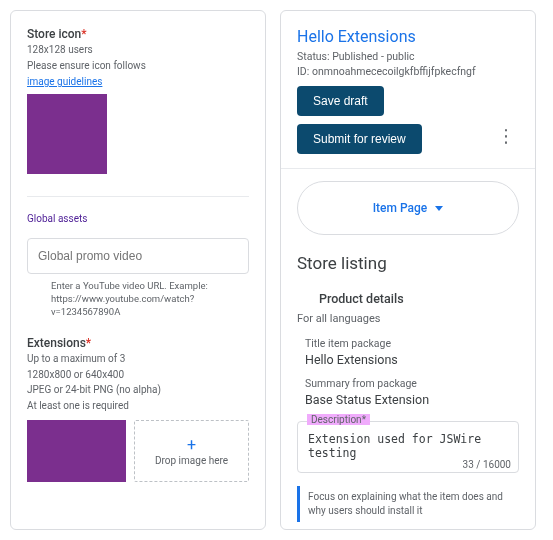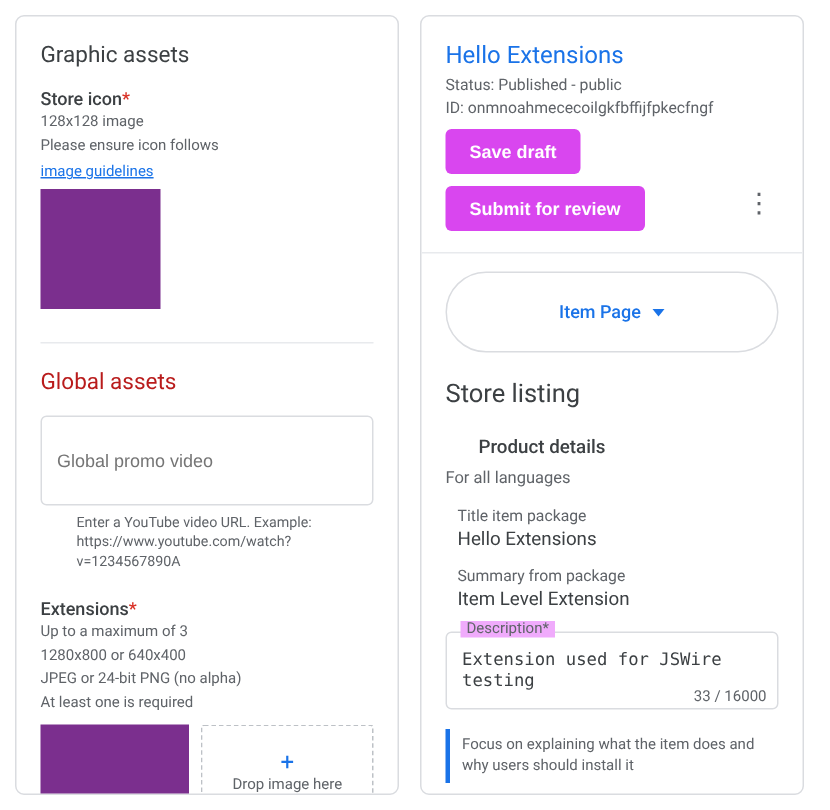--- a/index.html
+++ b/index.html
@@ -51,30 +51,30 @@
       height: 80px;
       background: #7b2f8e;
       margin-top: 6px;
     }
     hr.div {
       border: none;
       border-top: 1px solid #e8eaed;
       margin: 22px 0 16px;
     }
     .section-gray {
-      color: #b91c1c;
-      font-size: 15px;
+      color: #4c1d95;
+      font-size: 10px;
       margin-bottom: 14px;
       font-weight: 400;
     }
     .text-input {
       width: 100%;
       border: 1px solid #dadce0;
       border-radius: 4px;
-      padding: 22px 10px;
+      padding: 10px 10px;
       font-size: 12px;
       color: #404040;
       background: #fff;
     }
     .hint {
       font-size: 9.5px;
       color: #5f6368;
       line-height: 1.35;
       margin-top: 6px;
       margin-left: 24px;
@@ -122,27 +122,27 @@
       margin-bottom: 2px;
     }
     .btn-row {
       display: flex;
       align-items: center;
       gap: 8px;
       margin-top: 8px;
       flex-wrap: wrap;
     }
     .btn {
-      background: #d946ef;
+      background: #0c4a6e;
       color: #fff;
       border: none;
       border-radius: 4px;
       padding: 8px 16px;
       font-size: 12px;
-      font-weight: 700;
+      font-weight: 400;
       cursor: pointer;
     }
     .btn.secondary {
       margin-top: 6px;
     }
     .more {
       color: #5f6368;
       font-size: 18px;
       margin-left: auto;
       cursor: pointer;
@@ -233,27 +233,26 @@
       font-size: 10px;
       color: #5f6368;
       margin-top: 10px;
       line-height: 1.4;
     }
   </style>
 </head>
 <body>
 
 <div class="panel">
-  <div class="h1">Graphic assets</div>
 
   <div>
     <div class="h2">
       <span>Store icon</span><span class="req">*</span>
     </div>
-    <div class="sub">128x128 image</div>
+    <div class="sub">128x128 users</div>
     <div class="sub">Please ensure icon follows</div>
     <a href="#" class="link">image guidelines</a>
     <div class="icon-box"></div>
   </div>
 
   <hr class="div">
 
   <div class="section-gray">Global assets</div>
 
   <input type="text" class="text-input" placeholder="Global promo video" style="">
@@ -299,21 +298,21 @@
 
   <div class="section-title">Store listing</div>
 
   <div class="subsection-title">Product details</div>
   <div class="sub" style="font-size:11px;margin-bottom:4px">For all languages</div>
 
   <div class="field-label-sm" style="margin-left:8px">Title item package</div>
   <div class="field-value" style="margin-left:8px">Hello Extensions</div>
 
   <div class="field-label-sm" style="margin-left:8px">Summary from package</div>
-  <div class="field-value" style="margin-left:8px">Item Level Extension</div>
+  <div class="field-value" style="margin-left:8px">Base Status Extension</div>
 
   <div class="textarea-wrap">
     <div class="float-label">Description*</div>
     <textarea class="textarea" style="">Extension used for JSWire testing</textarea>
     <div class="char-count">33 / 16000</div>
   </div>
 
   <div class="helper">Focus on explaining what the item does and why users should install it</div>
 </div>
 

